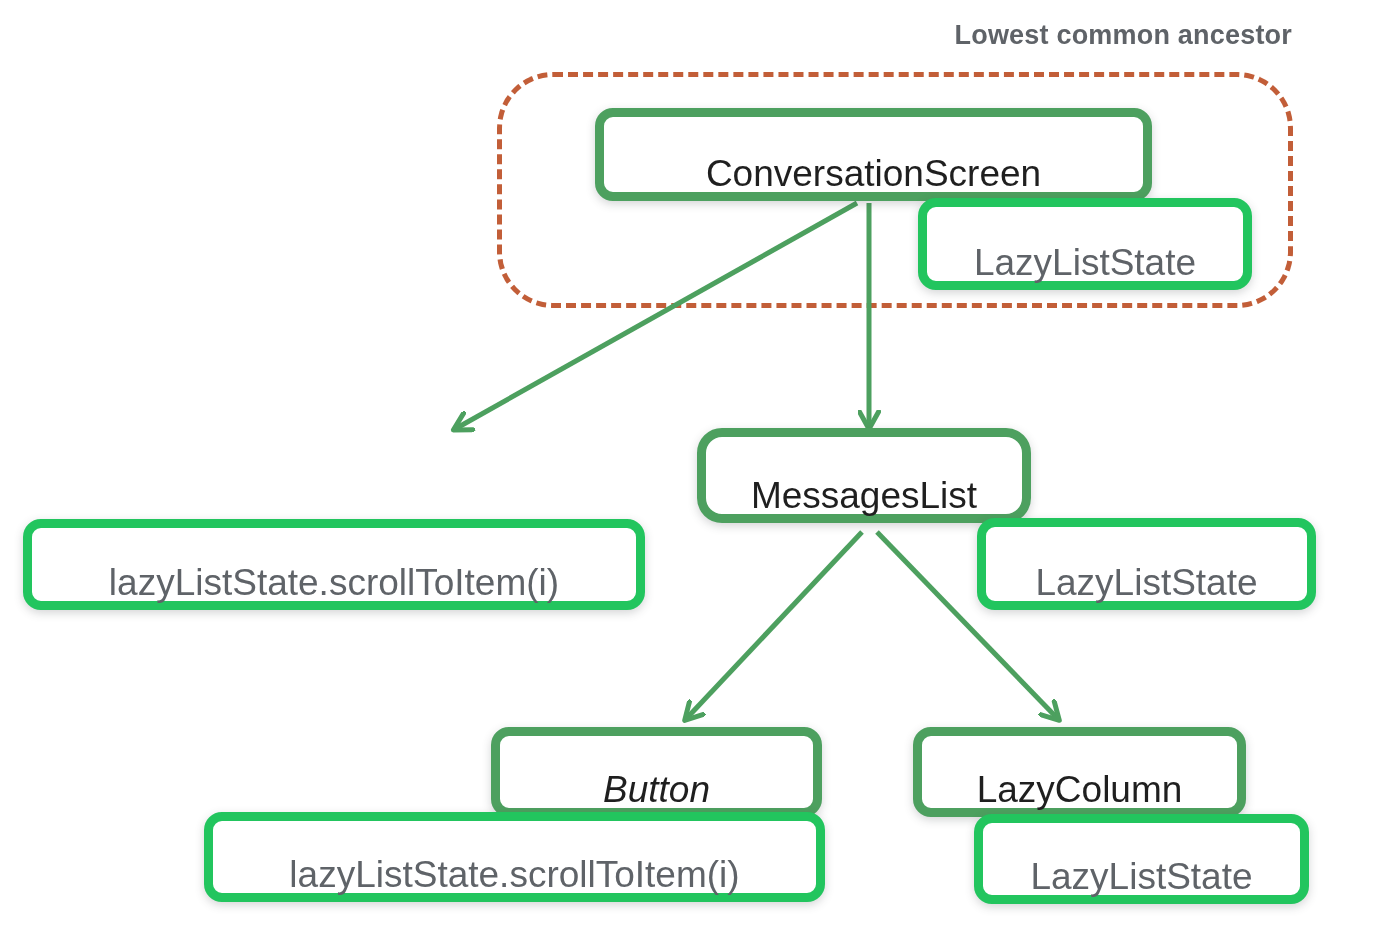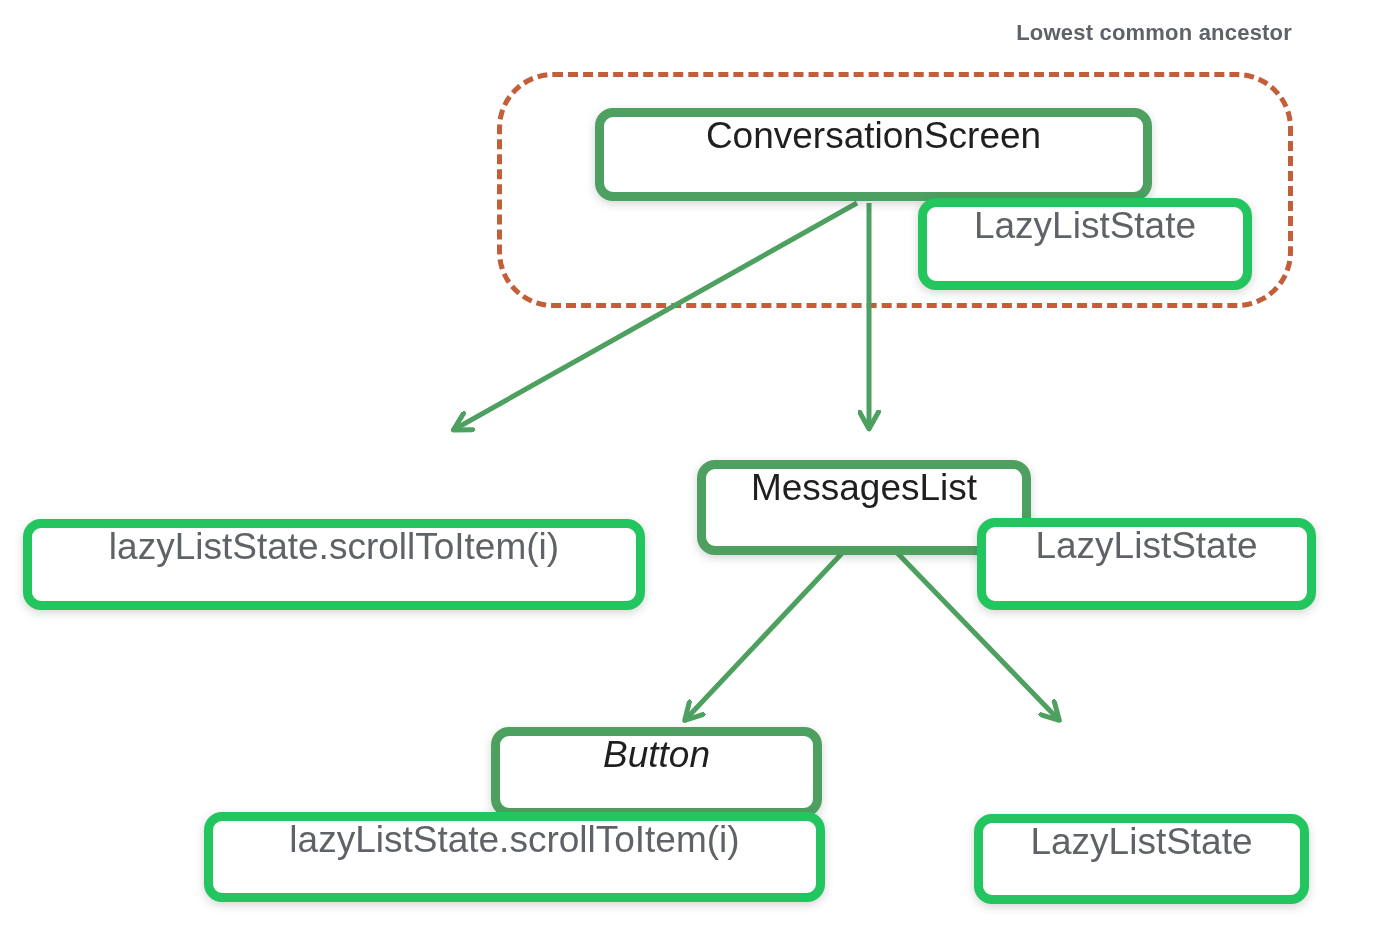--- a/index.html
+++ b/index.html
@@ -12,21 +12,21 @@
     position: relative;
     width: 1388px;
     height: 942px;
     background: #ffffff;
     overflow: hidden;
   }
   .lca-label {
     position: absolute;
     top: 20px;
     right: 96px;
-    font-size: 22px;
+    font-size: 27px;
     font-weight: bold;
     color: #5f6368;
     letter-spacing: 0.2px;
     white-space: nowrap;
   }
   .lca-outline {
     position: absolute;
     left: 497px;
     top: 72px;
     width: 796px;
@@ -43,21 +43,21 @@
     width: 1388px;
     height: 942px;
     pointer-events: none;
   }
   .node {
     position: absolute;
     box-sizing: border-box;
     background: #ffffff;
     border-radius: 18px;
     display: flex;
-    align-items: flex-start;
+    align-items: flex-end;
     justify-content: center;
     box-shadow: 0 3px 10px rgba(60, 64, 67, 0.22);
     white-space: nowrap;
   }
   .node.component {
     border: 9px solid #4da05f;
     color: #1f1f1f;
     font-size: 37px;
   }
   .node.state {
@@ -91,28 +91,31 @@
       <line x1="862" y1="532" x2="686" y2="719" marker-end="url(#arrowhead)"></line>
       <line x1="877" y1="532" x2="1058" y2="719" marker-end="url(#arrowhead)"></line>
     </g>
   </svg>
 
   <div class="node component" style="left:595px; top:108px; width:557px; height:93px;">
     <span>ConversationScreen</span>
   </div>
 
 
-  <div class="node component" style="left:697px; top:460px; width:334px; height:95px;">
+  <div class="node component" style="left:697px; top:428px; width:334px; height:95px;border-radius:25px;">
     <span>MessagesList</span>
   </div>
 
   <div class="node component" style="left:491px; top:727px; width:331px; height:90px;font-style:italic;">
     <span>Button</span>
   </div>
 
+  <div class="node component" style="left:913px; top:727px; width:333px; height:90px;">
+    <span>LazyColumn</span>
+  </div>
 
   <div class="node state" style="left:918px; top:198px; width:334px; height:92px;">
     <span>LazyListState</span>
   </div>
 
   <div class="node state" style="left:23px; top:519px; width:622px; height:91px;">
     <span>lazyListState.scrollToItem(i)</span>
   </div>
 
   <div class="node state" style="left:977px; top:518px; width:339px; height:92px;">

